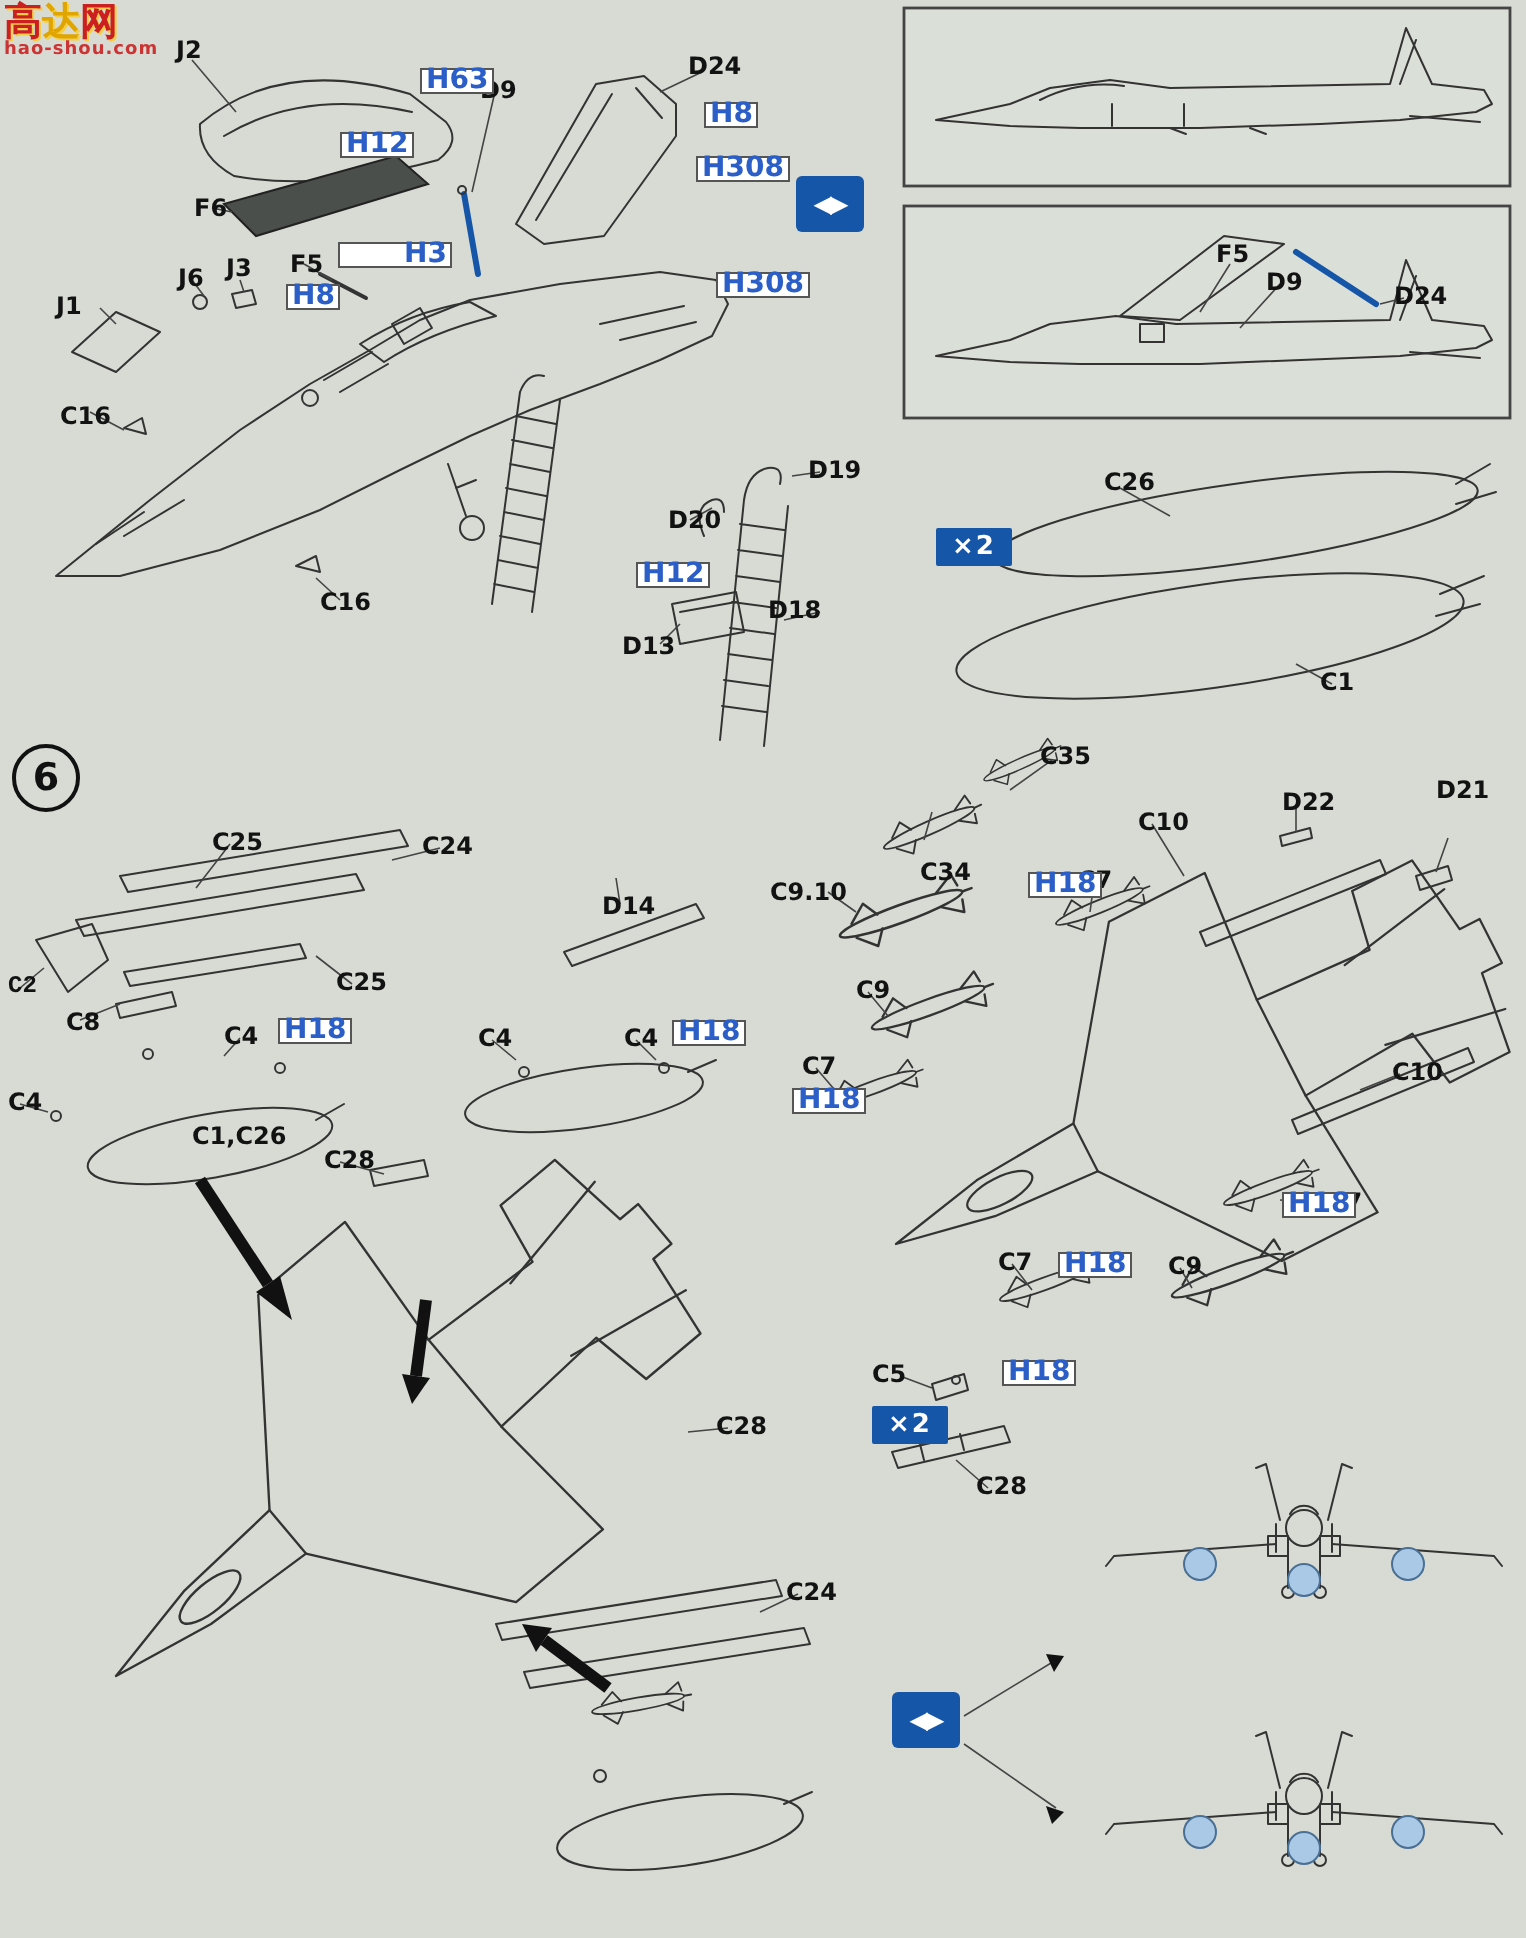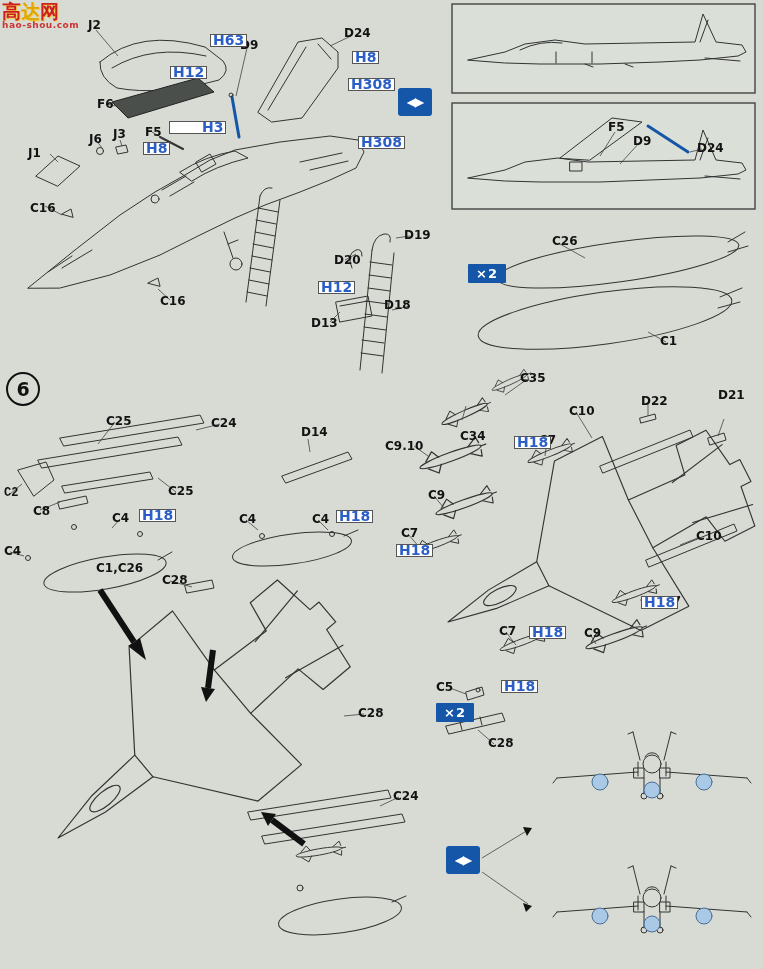--- a/index.html
+++ b/index.html
@@ -223,21 +223,21 @@
       <span class="lbl part" style="left: 311px; top: 316px;">D13</span>
       <span class="lbl part" style="left: 552px; top: 234px;">C26</span>
       <span class="lbl part" style="left: 660px; top: 334px;">C1</span>
       <span class="lbl part" style="left: 608px; top: 120px;">F5</span>
       <span class="lbl part" style="left: 633px; top: 134px;">D9</span>
       <span class="lbl part" style="left: 697px; top: 141px;">D24</span>
       <span class="lbl part" style="left: 520px; top: 371px;">C35</span>
       <span class="lbl part" style="left: 460px; top: 399px; margin-top: 30px;">C34</span>
       <span class="lbl part" style="left: 106px; top: 414px;">C25</span>
       <span class="lbl part" style="left: 211px; top: 416px;">C24</span>
-      <span class="lbl part" style="left: 301px; top: 425px;">D14</span>
+      <span class="lbl part" style="left: 301px; top: 446px;">D14</span>
       <span class="lbl part" style="left: 385px; top: 439px;">C9.10</span>
       <span class="lbl part" style="left: 569px; top: 404px;">C10</span>
       <span class="lbl part" style="left: 641px; top: 394px;">D22</span>
       <span class="lbl part" style="left: 718px; top: 388px;">D21</span>
       <span class="lbl part" style="left: 539px; top: 433px;">C7</span>
       <span class="lbl part" style="left: 4px; top: 486px; font-family: Liberation Mono, monospace;">C2</span>
       <span class="lbl part" style="left: 33px; top: 504px;">C8</span>
       <span class="lbl part" style="left: 168px; top: 484px;">C25</span>
       <span class="lbl part" style="left: 428px; top: 488px;">C9</span>
       <span class="lbl part" style="left: 112px; top: 511px;">C4</span>

